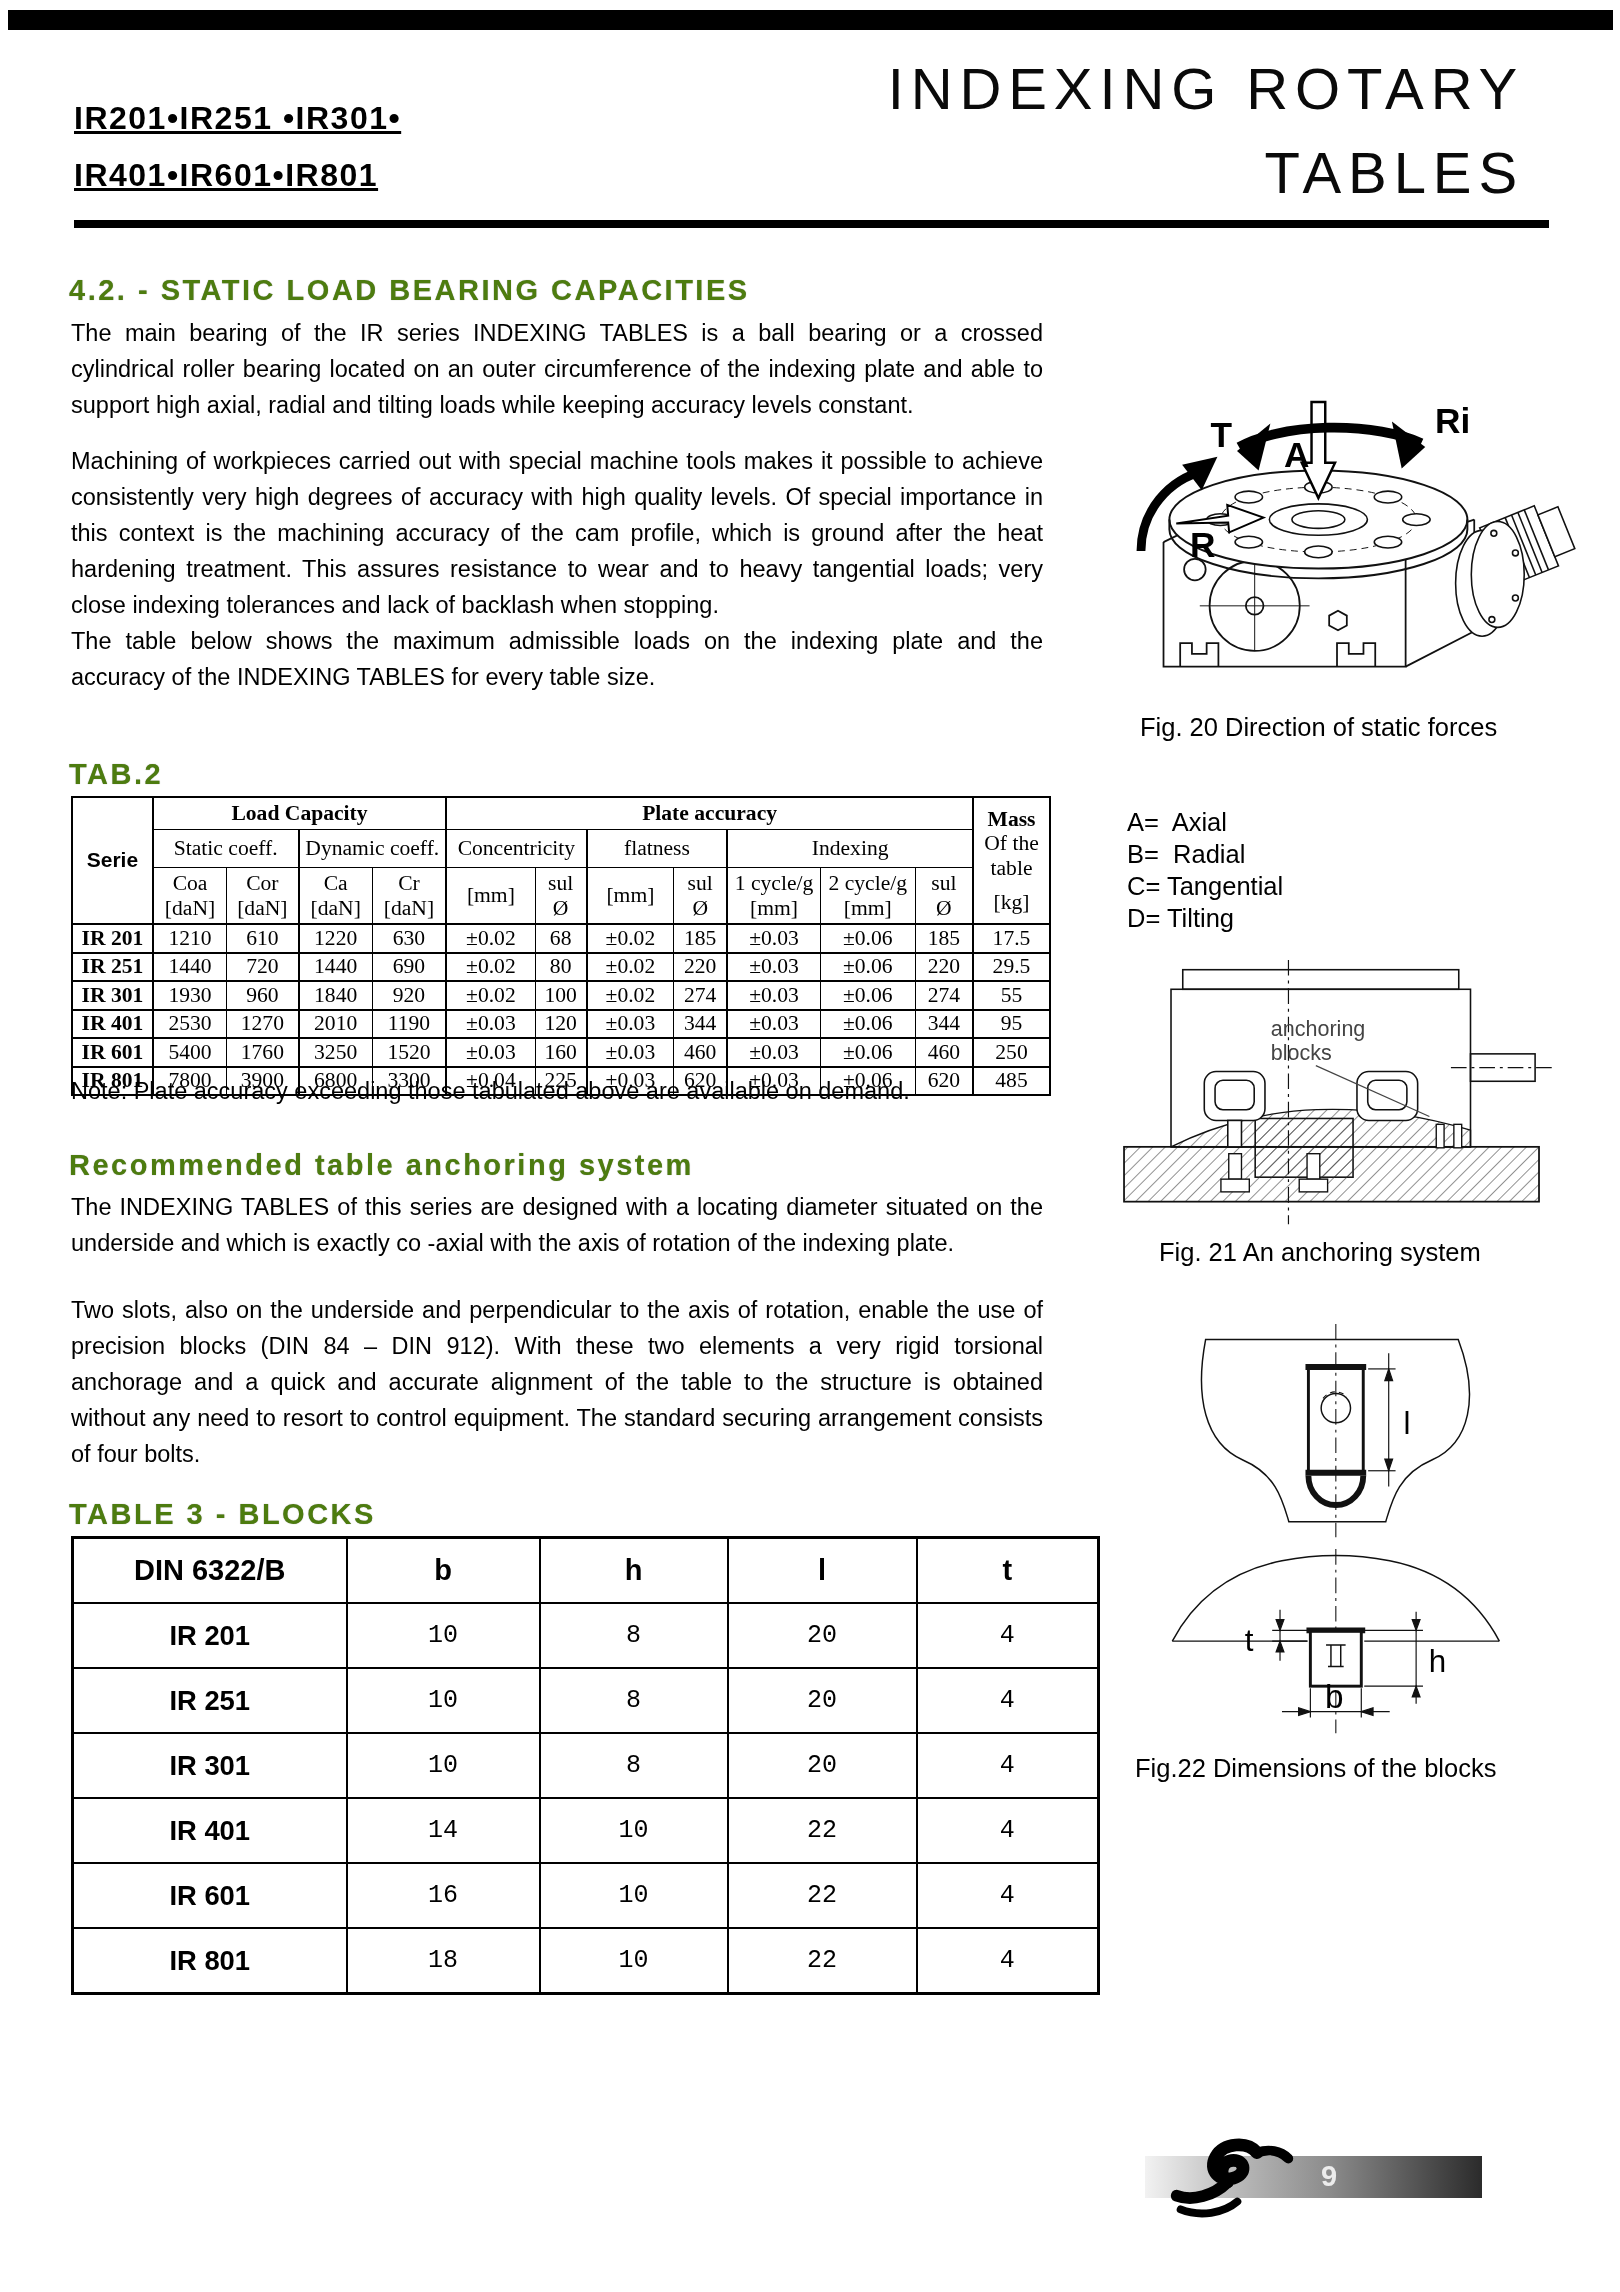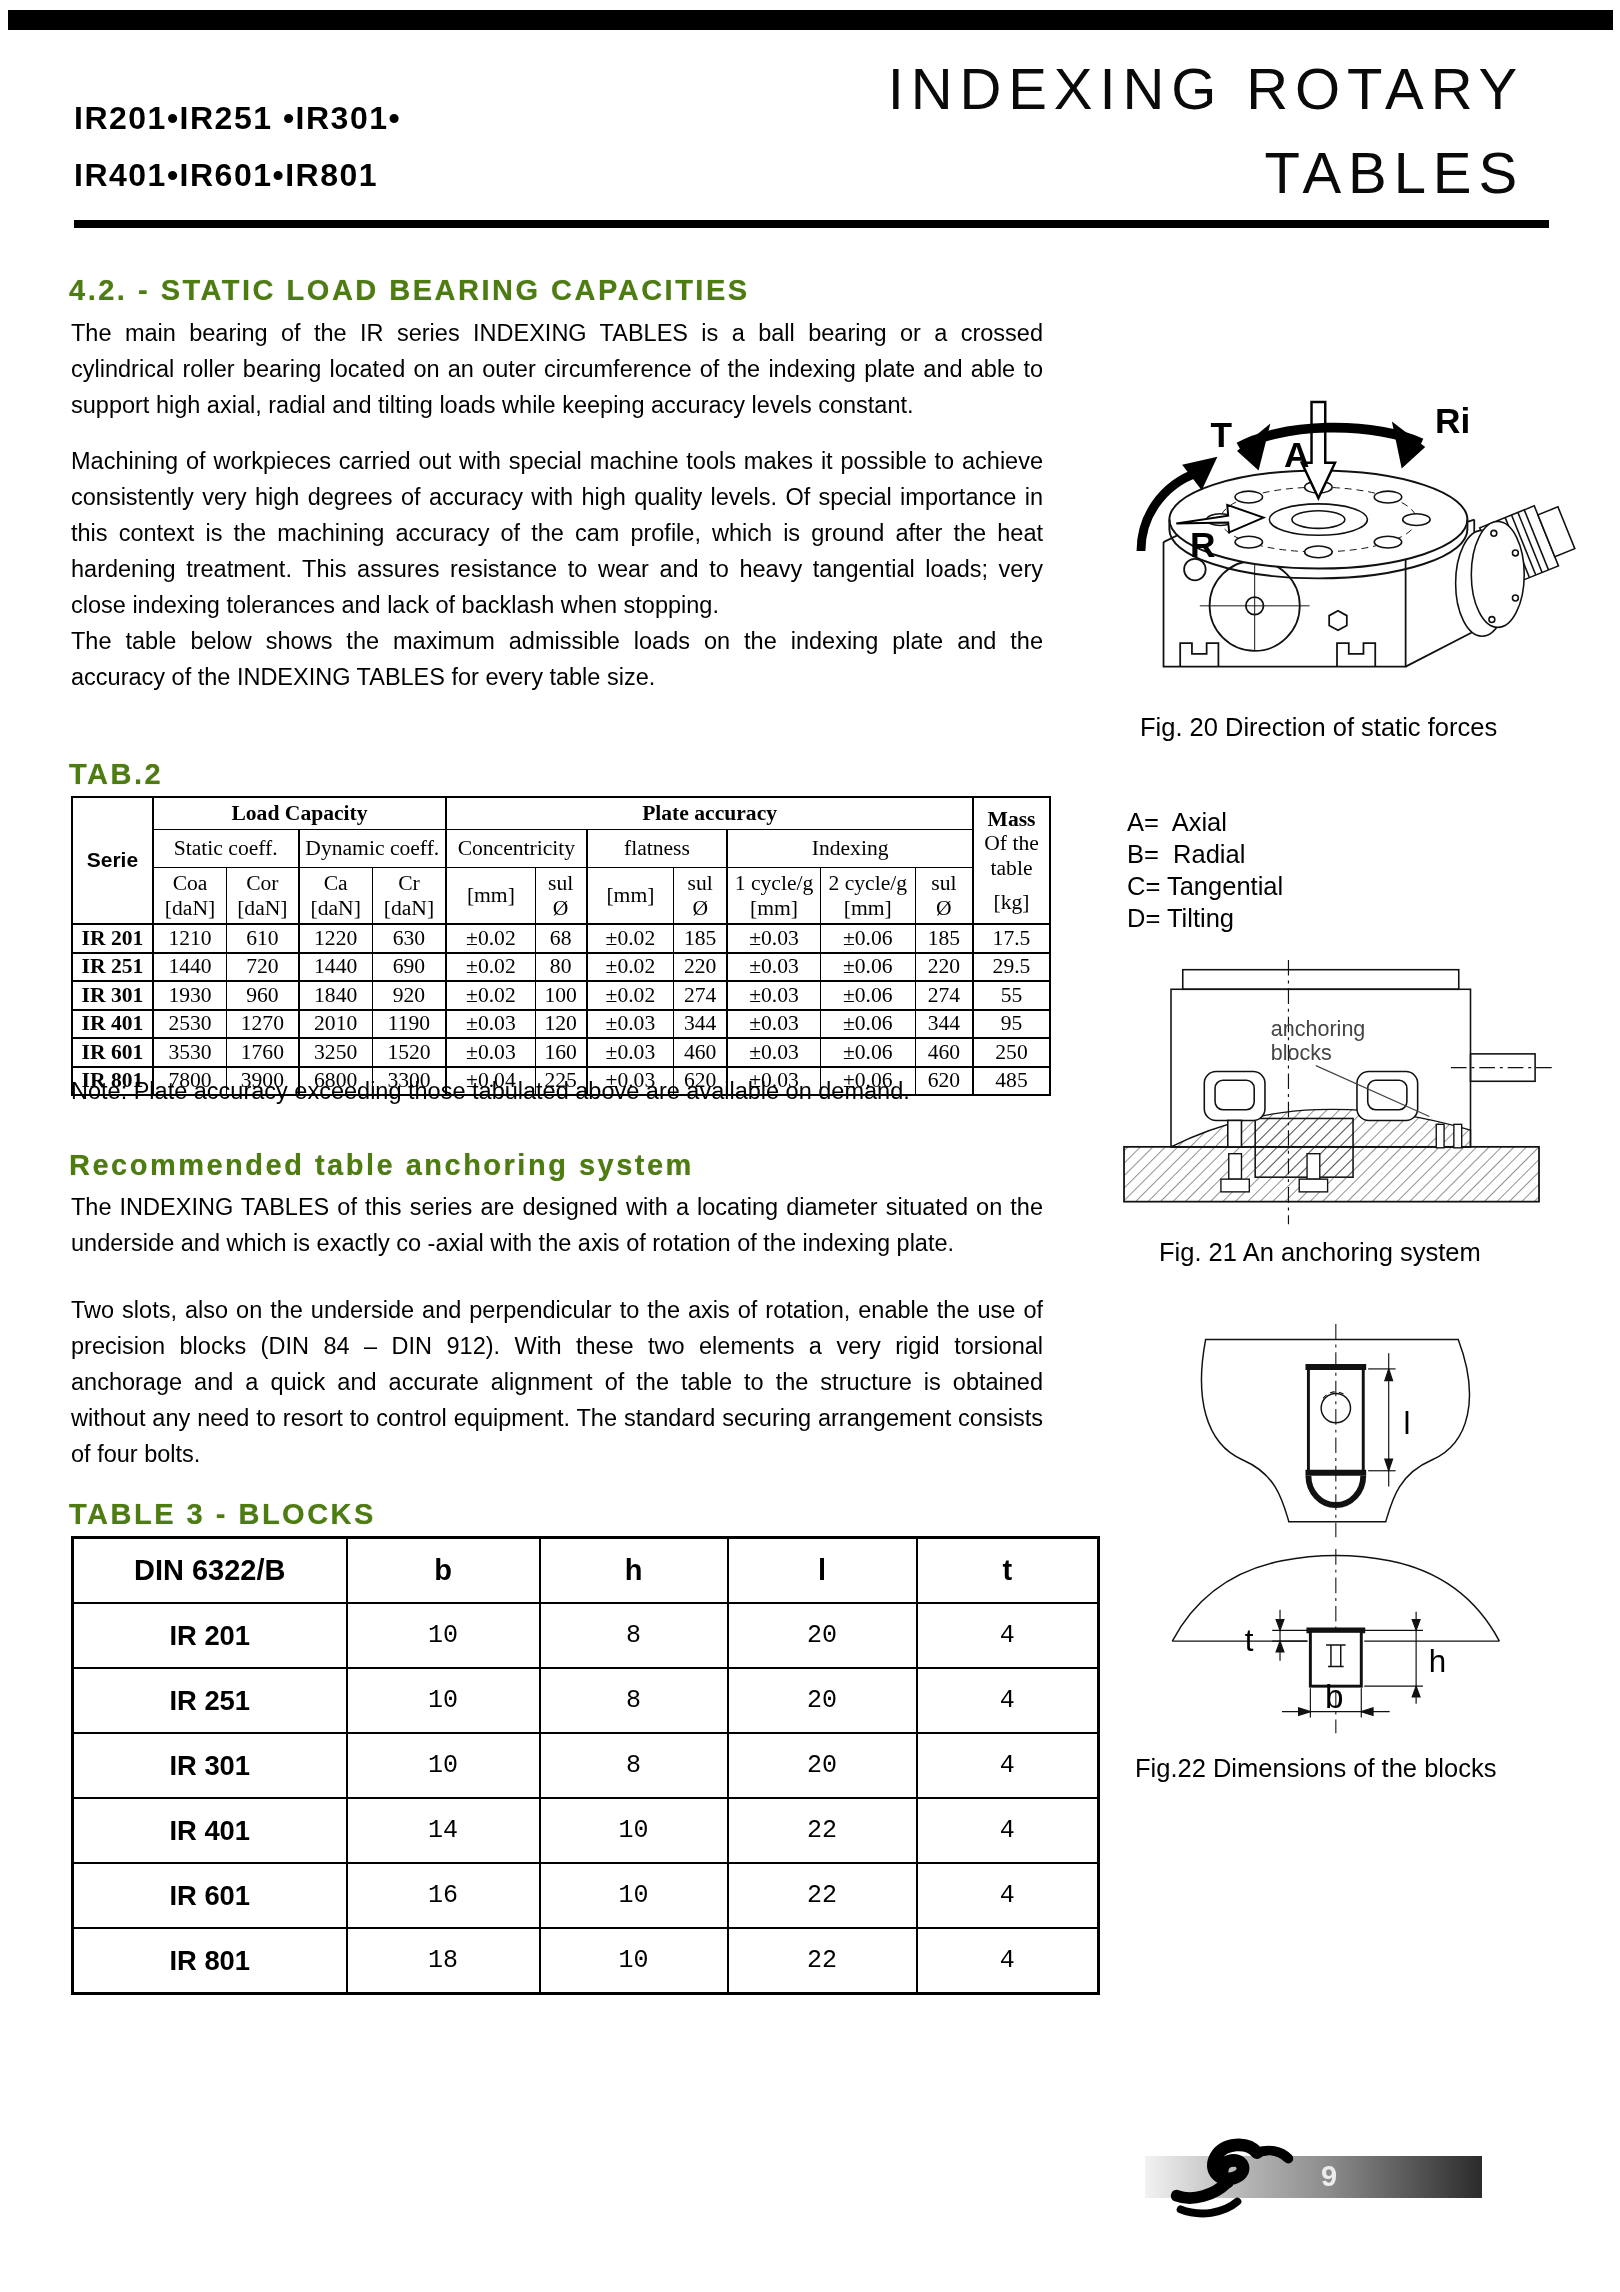--- a/index.html
+++ b/index.html
@@ -6,21 +6,21 @@
   .page {
     position:relative; width:1620px; height:2293px; background:#ffffff;
     font-family:"Liberation Sans", sans-serif; color:#000; overflow:hidden;
     margin:0 auto;
   }
   .abs { position:absolute; }
   .pre { white-space:pre-line; }
 
   
   .top-bar { left:7.8px; top:9.8px; width:1605px; height:20.6px; background:#000; }
-  .models { left:74px; top:90px; font-size:32px; font-weight:bold; letter-spacing:1.5px; line-height:57px; }
+  .models { left:74px; top:90px; font-size:32px; font-weight:bold; letter-spacing:1.5px; line-height:57px;text-decoration:underline; }
   .title  { left:563px; top:47px; width:961px; text-align:right; font-size:58px; font-weight:400;
             letter-spacing:6.9px; line-height:84px; color:#0a0a0a; }
   .rule   { left:74px; top:220px; width:1475px; height:7.8px; background:#000; }
 
   
   .gray-head { color:#4d7c0f; font-weight:bold; font-size:29px; letter-spacing:2.5px;
                text-shadow:0 0 1px #9a9a9a; }
 
   
   .para { width:972px; font-size:23.5px; line-height:36px; text-align:justify; }
@@ -209,21 +209,21 @@
           <td>120</td>
           <td>±0.03</td>
           <td>344</td>
           <td>±0.03</td>
           <td>±0.06</td>
           <td>344</td>
           <td>95</td>
         </tr>
         <tr>
           <td class="c0">IR 601</td>
-          <td>3530</td>
+          <td>5400</td>
           <td>1760</td>
           <td>3250</td>
           <td>1520</td>
           <td>±0.03</td>
           <td>160</td>
           <td>±0.03</td>
           <td>460</td>
           <td>±0.03</td>
           <td>±0.06</td>
           <td>460</td>

